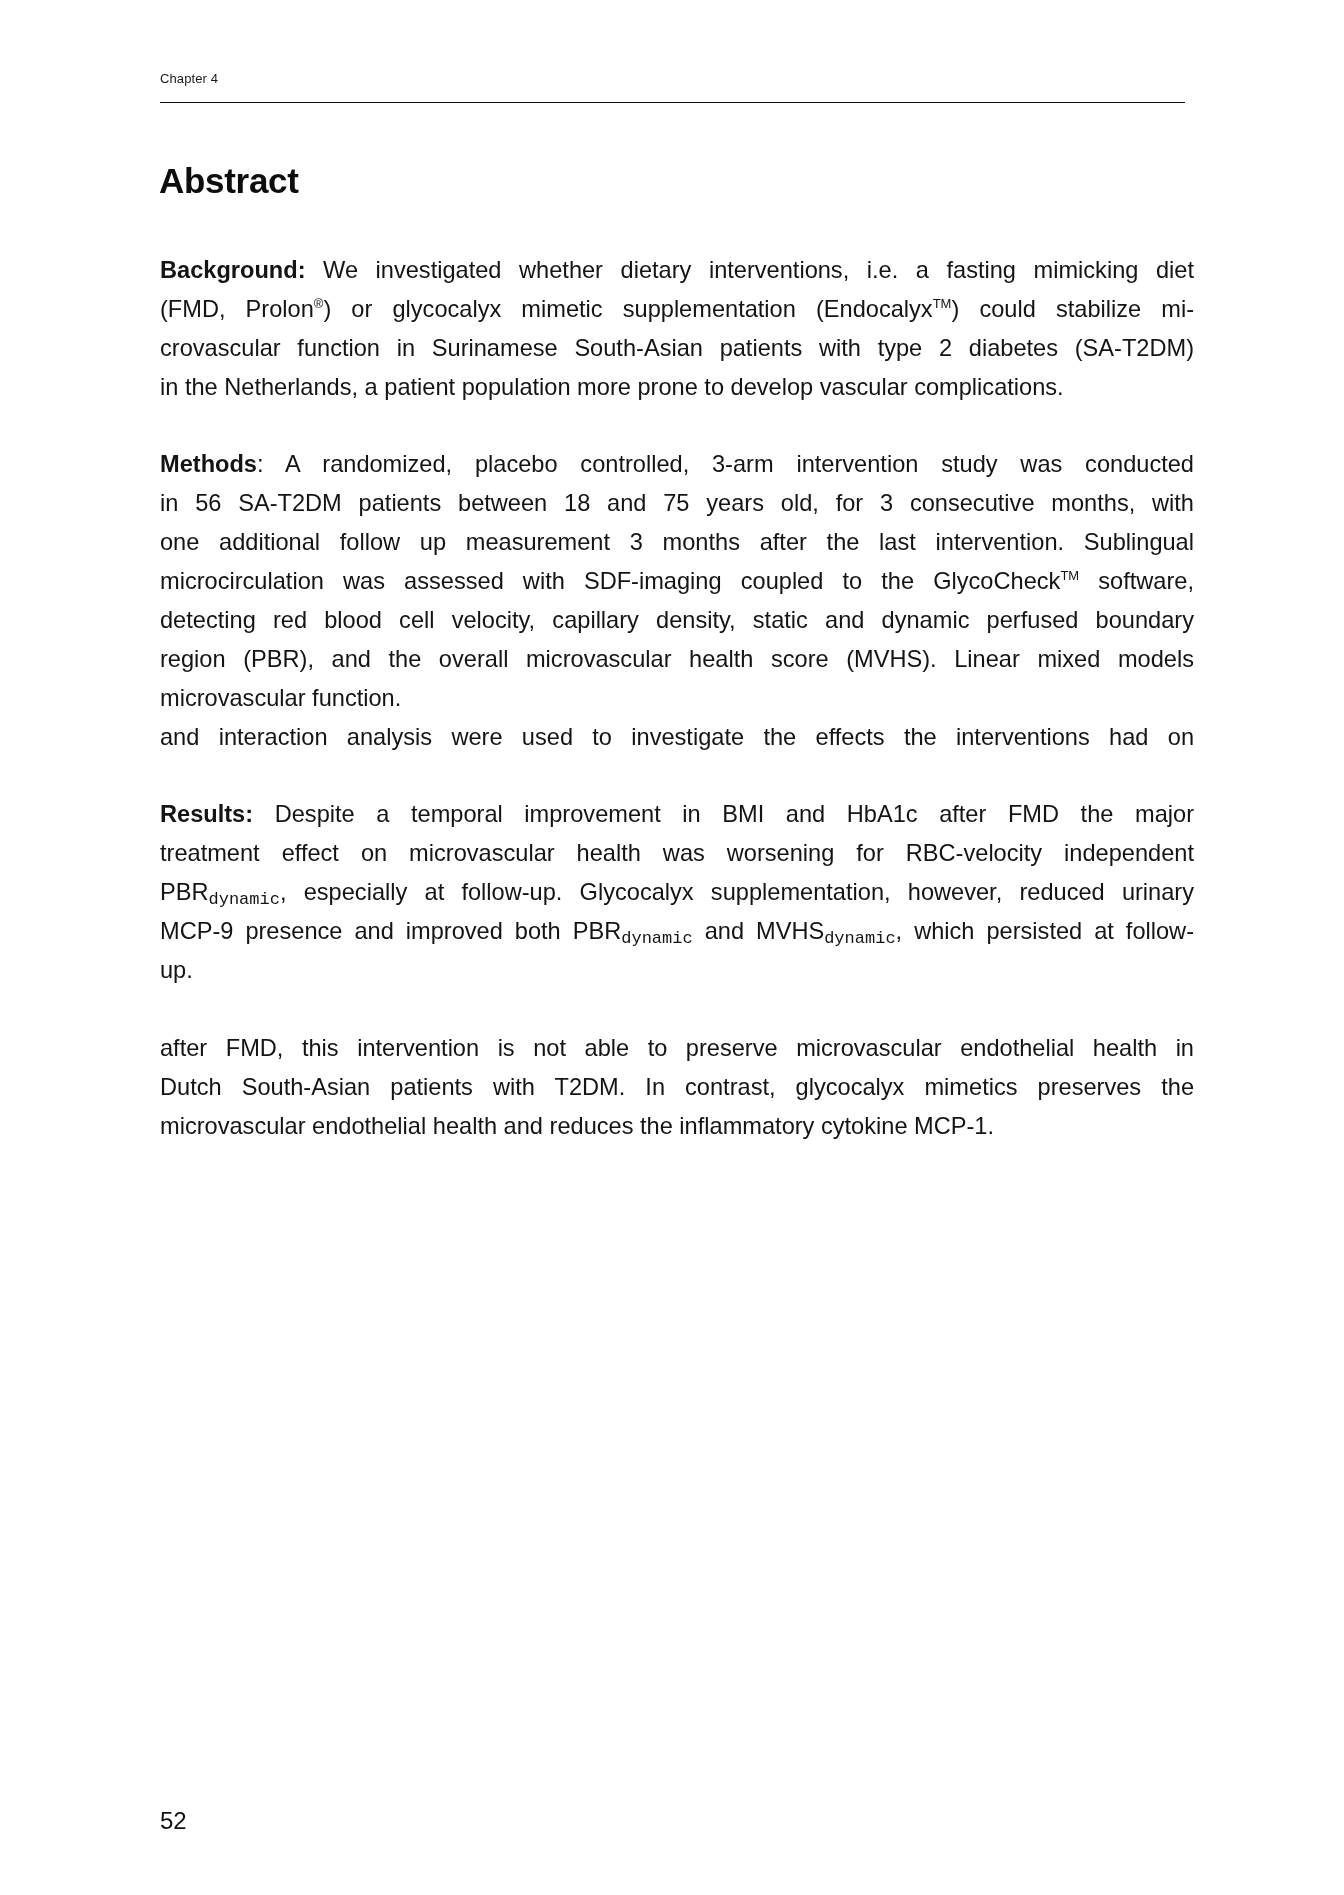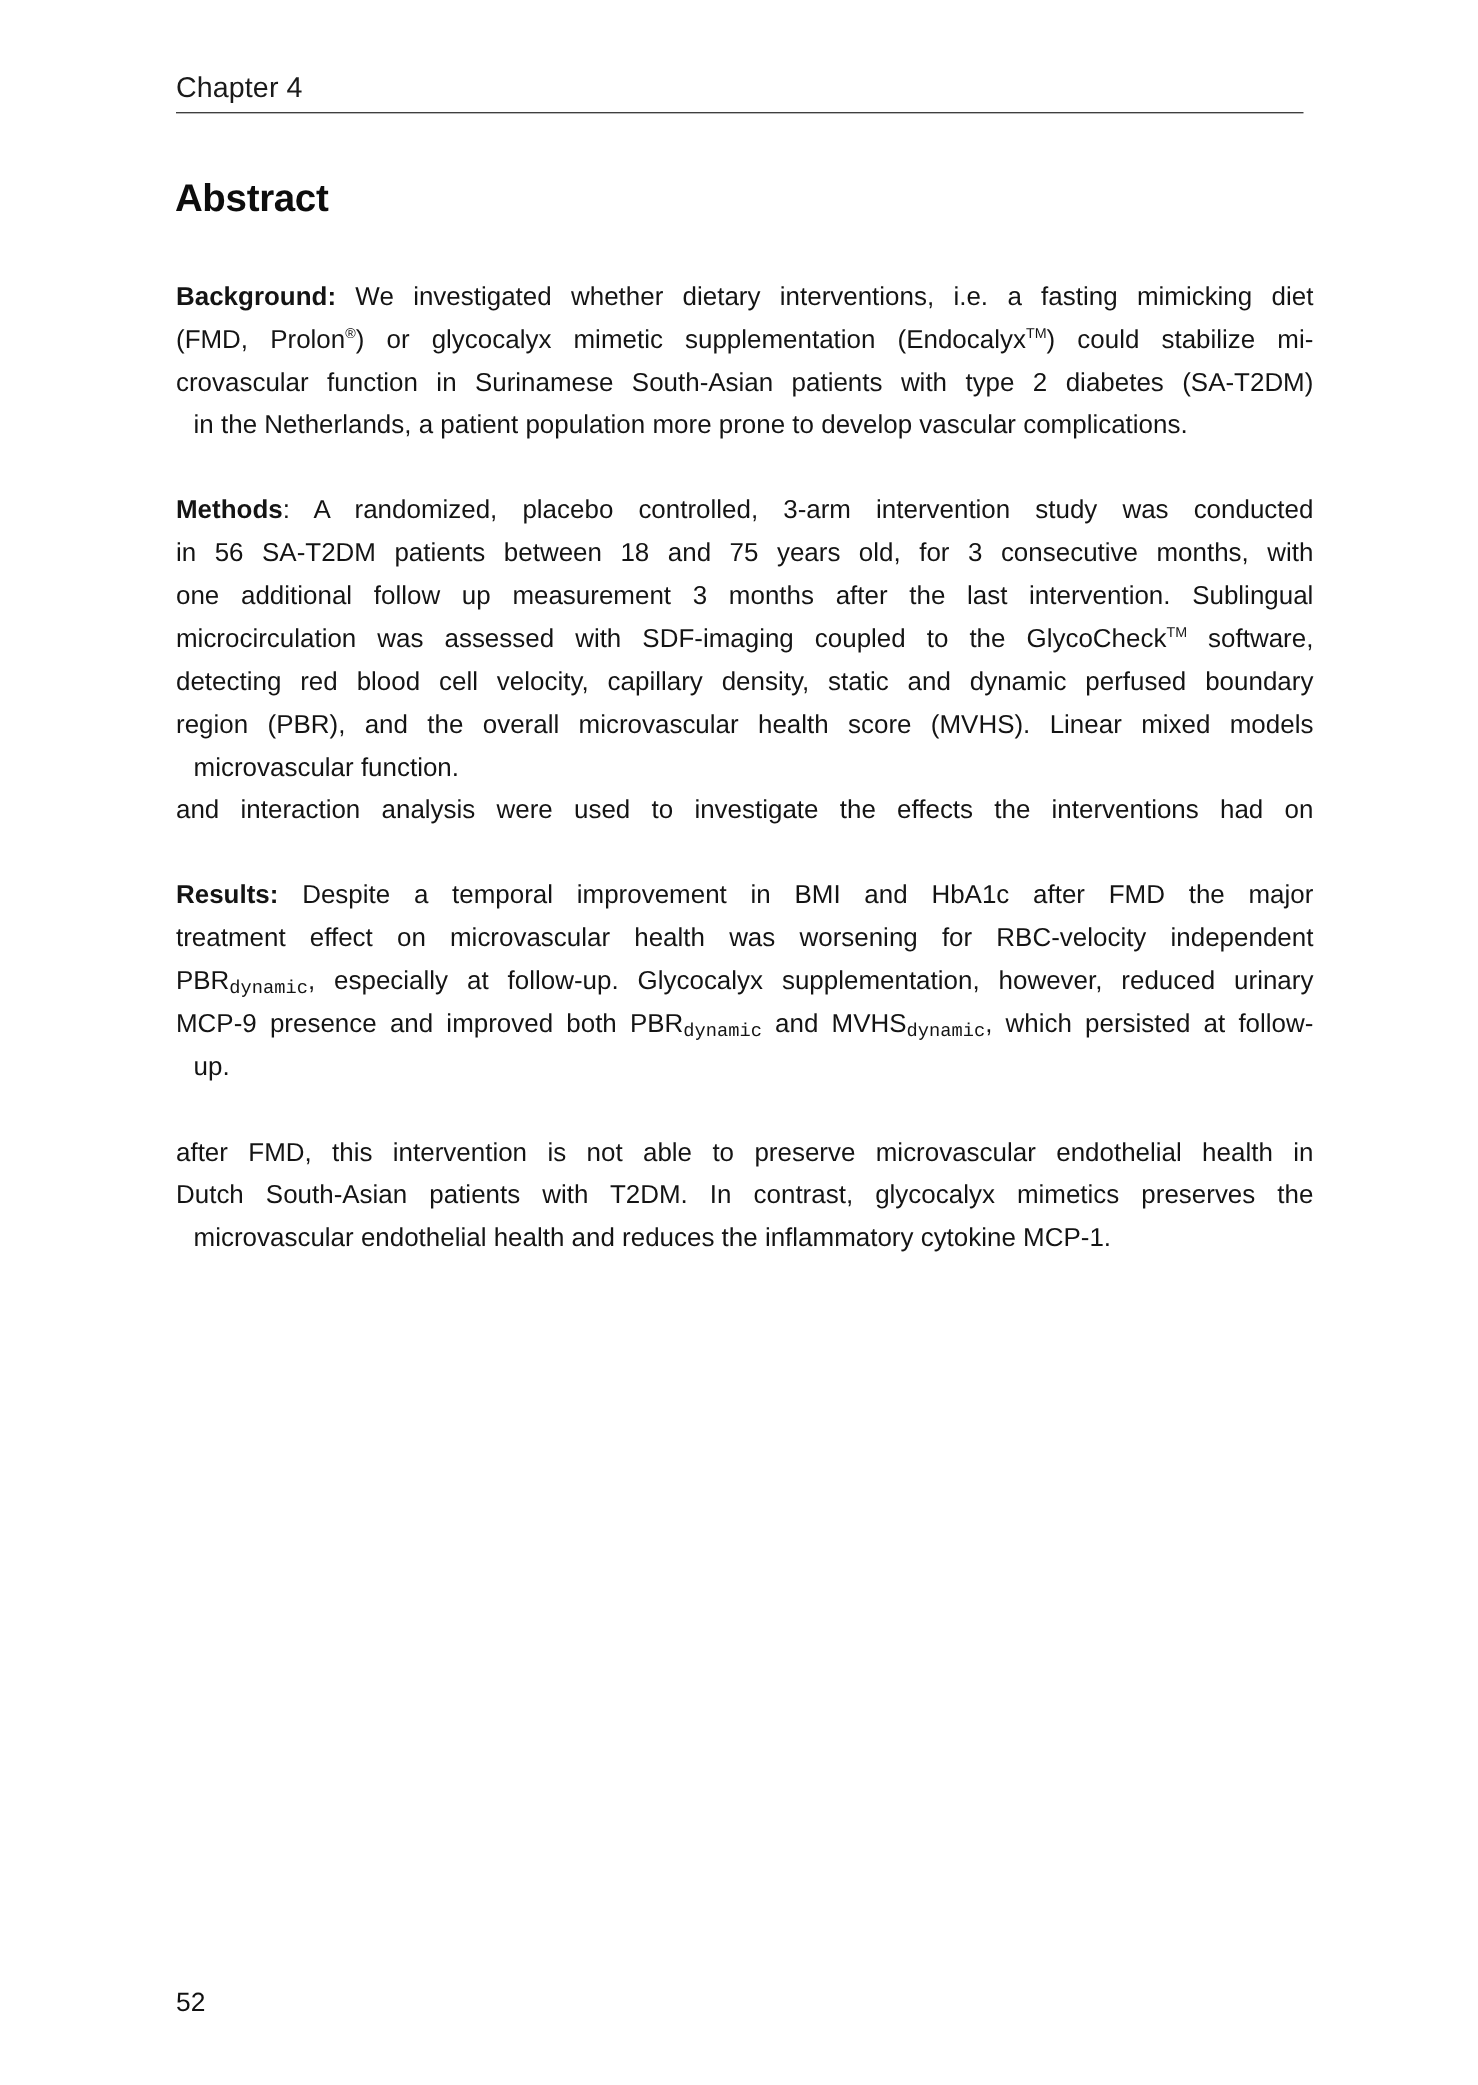--- a/index.html
+++ b/index.html
@@ -20,21 +20,21 @@
       left: 0; top: 0;
       width: 1344px;
       height: 1895px;
       background: #ffffff;
     }
     .running-header {
       position: absolute;
       left: 160px;
       top: 66px;
       font-family: "Liberation Sans", sans-serif;
-      font-size: 26px;
+      font-size: 13px;
       line-height: 26px;
       color: #1a1a1a;
       letter-spacing: 0.1px;
     }
     .header-rule {
       position: absolute;
       left: 160px;
       top: 102px;
       width: 1025px;
       height: 0;
@@ -67,21 +67,20 @@
     .line {
       display: block;
       text-align: justify;
       text-align-last: justify;
       white-space: nowrap;
       height: 38.9px;
       overflow: visible;
     }
     .line.last {
       text-align-last: left;
-      margin-left: 16px;
     }
     .lbl {
       font-weight: bold;
       margin-top: 36px;
     }
     sup.tm {
       font-size: 13px;
       vertical-align: 9px;
       line-height: 0;
     }

